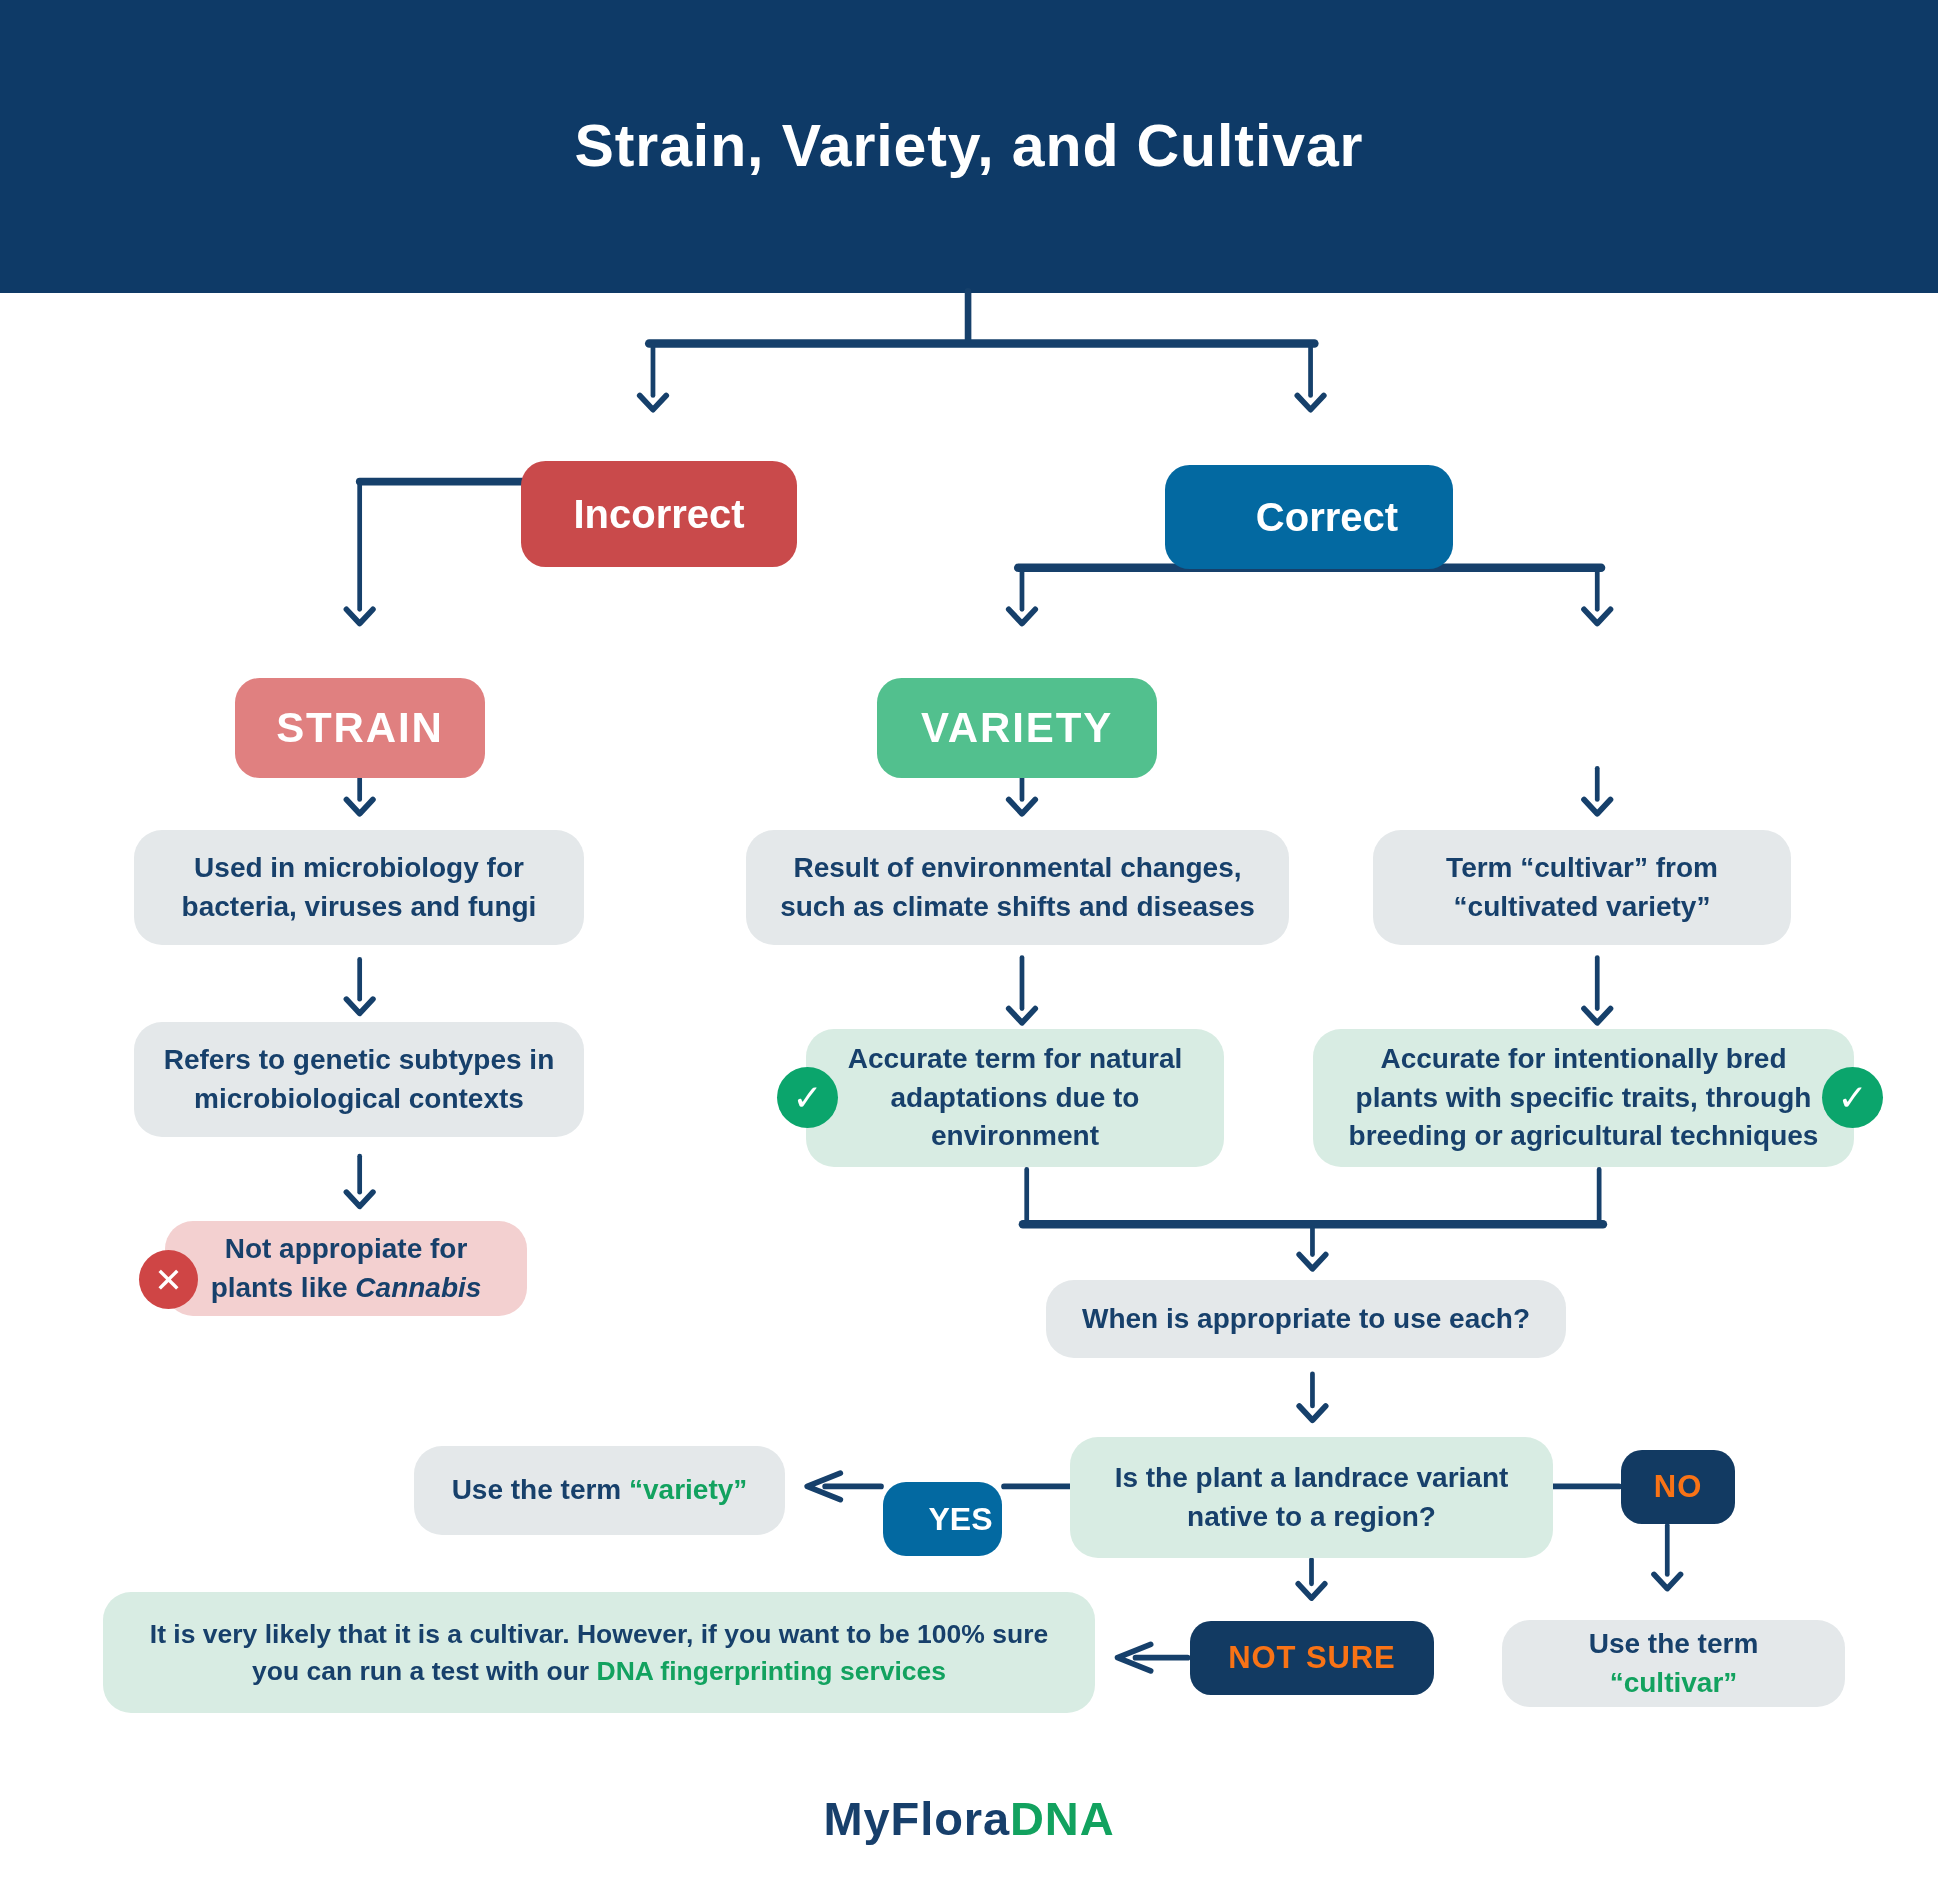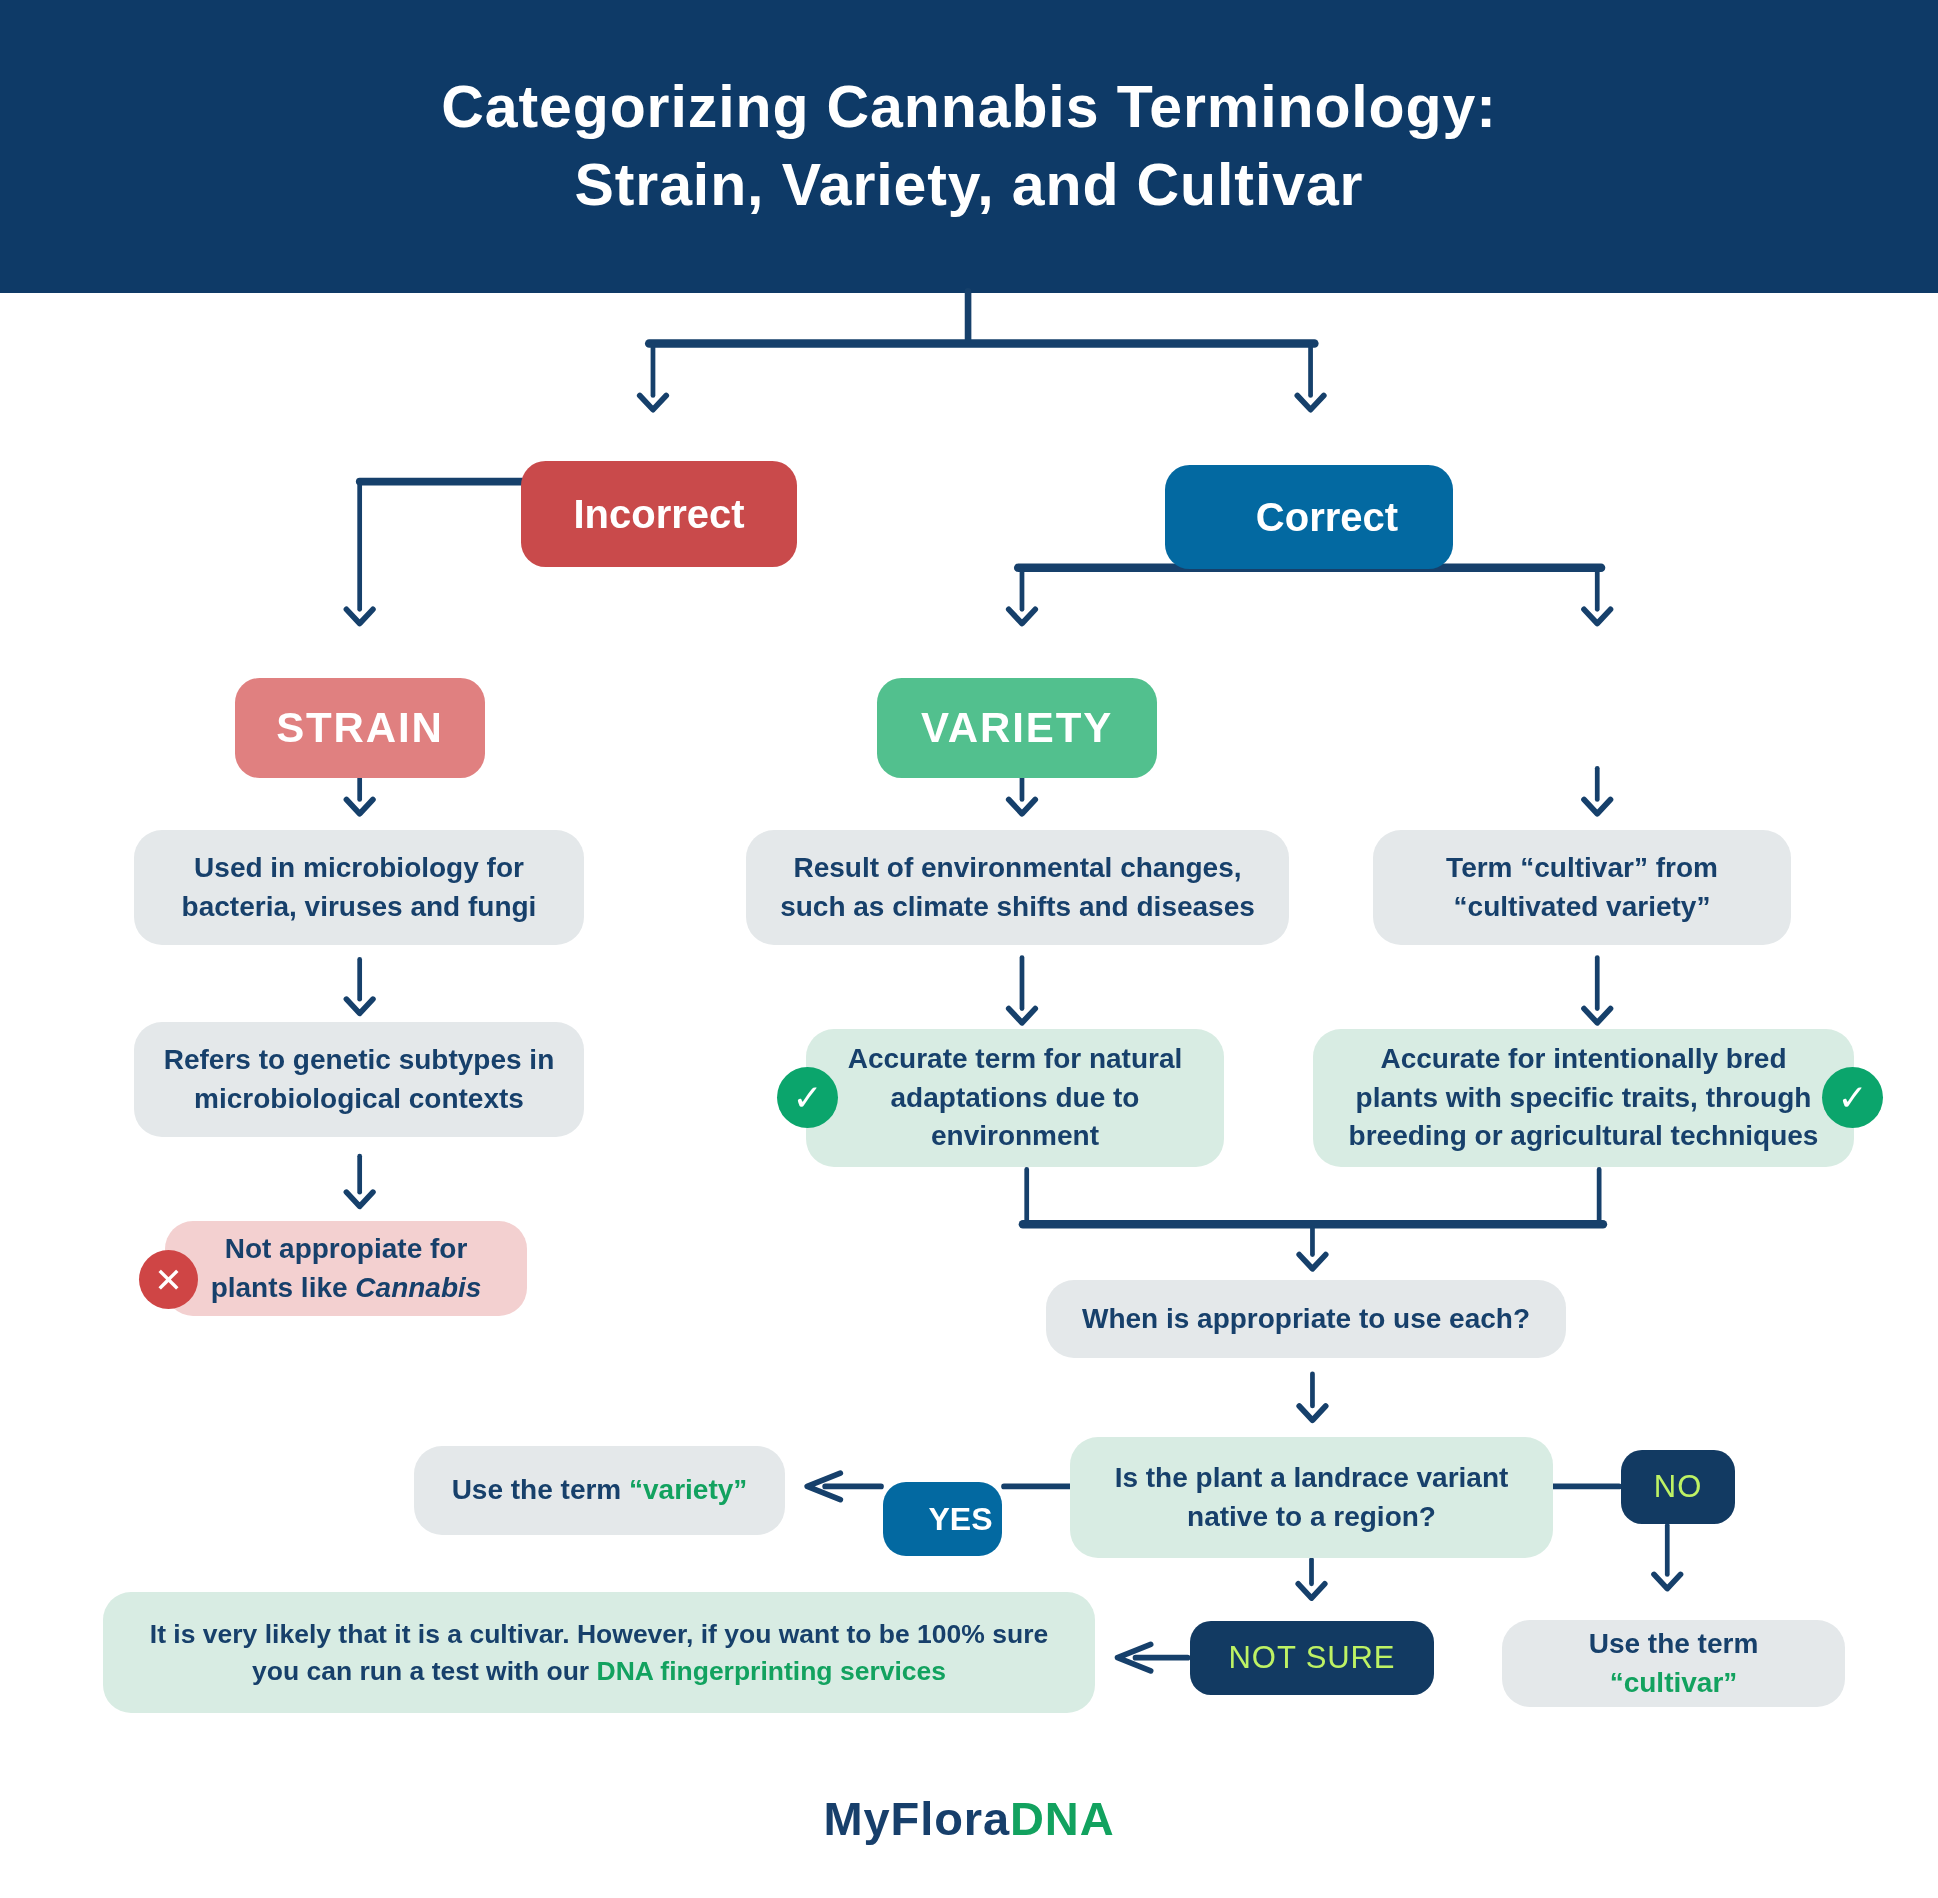--- a/index.html
+++ b/index.html
@@ -23,21 +23,21 @@
   .red-pill{background:#c94a4b;font-size:40px;}
   .green-pill{background:#0369a1;font-size:40px;padding-left:36px;}
   .salmon-pill{background:#e08080;font-size:42px;letter-spacing:1.9px;}
   .mid-green-pill{background:#52c08e;font-size:42px;letter-spacing:1.9px;}
   .desc{
     background:#e4e8ea;border-radius:28px;color:#17406b;font-weight:700;font-size:28px;
     line-height:1.37;padding:11.4px 28px;
   }
   .soft-green{background:#d8ece3;border-radius:28px;color:#17406b;font-weight:700;font-size:28px;line-height:1.37;padding:11.4px 32px;}
   .soft-pink{background:#f3d0d0;border-radius:28px;color:#17406b;font-weight:700;font-size:28px;line-height:1.37;padding:11.4px 38px;}
-  .navy-pill{background:#123a62;border-radius:21px;color:#bef264;font-weight:400;font-size:31px;letter-spacing:0.9px;}
+  .navy-pill{background:#123a62;border-radius:21px;color:#f97316;font-weight:700;font-size:31px;letter-spacing:0.9px;}
   .badge{
     position:absolute;border-radius:50%;color:#ffffff;display:flex;align-items:center;justify-content:center;
     font-family:"DejaVu Sans",sans-serif;font-weight:700;
   }
   .badge.check{width:61px;height:61px;background:#0ba56c;font-size:36px;}
   .badge.cross{width:59px;height:59px;background:#cf4545;font-size:34px;}
   .green-text{color:#12a25f;font-weight:800;}
   .italic{font-style:italic;}
   .logo{
     position:absolute;left:0;top:1791px;width:1938px;text-align:center;
@@ -45,21 +45,20 @@
   }
   .logo .part1{color:#173f6b;}
   .logo .part2{color:#12a25f;}
 </style>
 </head>
 <body>
 
 <div class="canvas">
 
   <div class="header">
-    <div class="title-line">Categorizing Cannabis Terminology:</div>
     <div class="title-line">Strain, Variety, and Cultivar</div>
   </div>
 
   <svg class="connectors" width="1938" height="1898" viewBox="0 0 2048 2006">
     <g stroke="#16406b" fill="none" stroke-linecap="round" stroke-linejoin="round">
 
       <path d="M1023 308 V362" stroke-width="7"></path>
       <path d="M686 363 H1389" stroke-width="9"></path>
       <path d="M690 363 V418" stroke-width="5"></path>
       <polyline points="676,418 690,433 704,418" stroke-width="6"></polyline>

